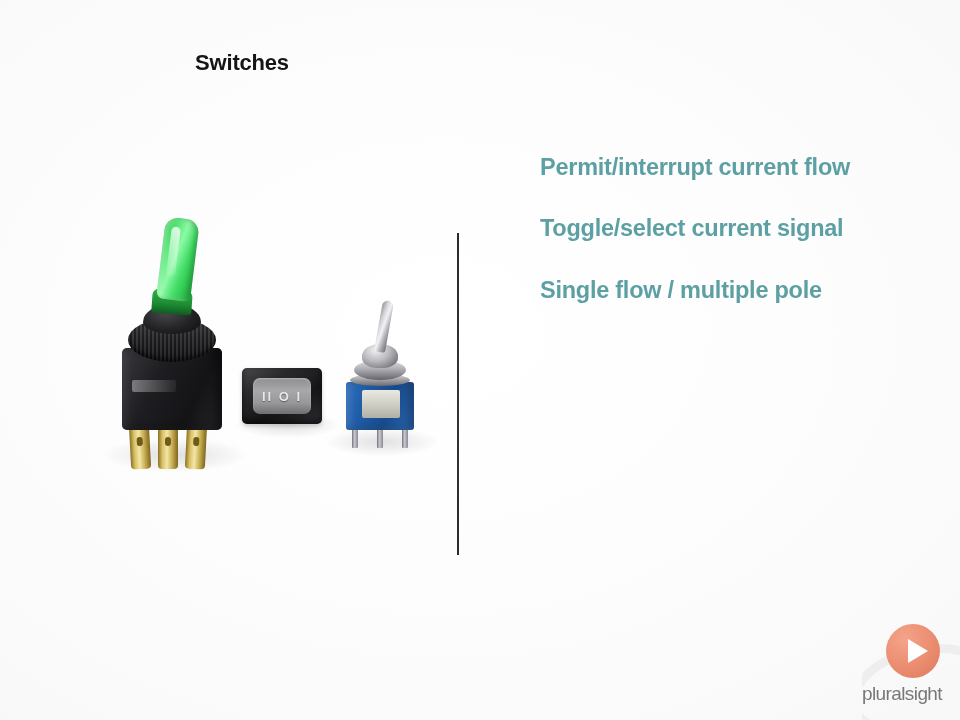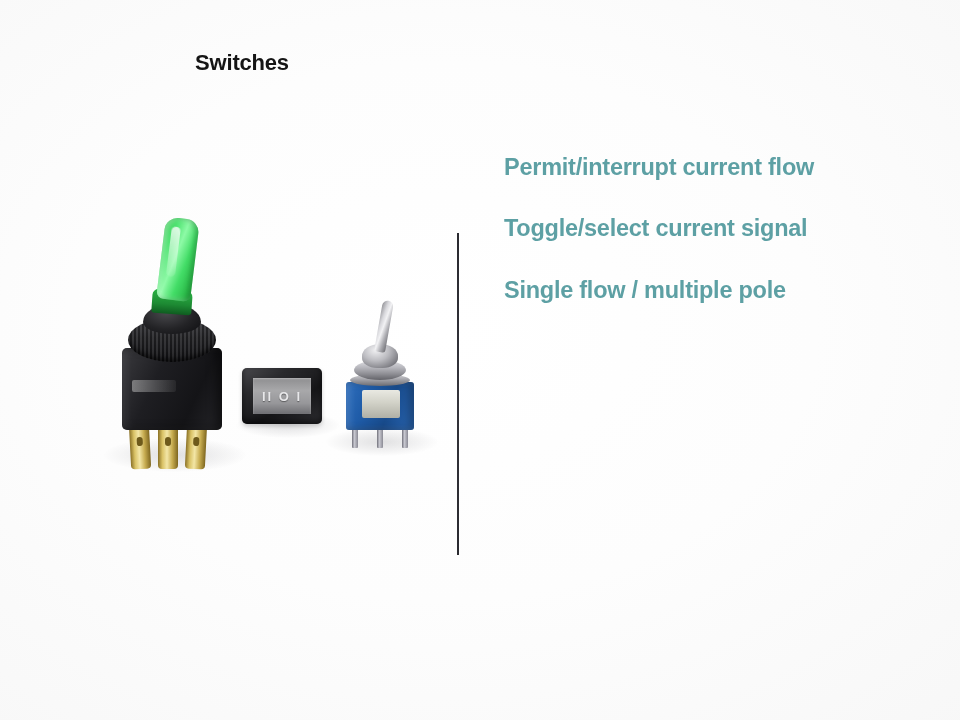--- a/index.html
+++ b/index.html
@@ -58,20 +58,21 @@
     top: 152px;
     width: 430px;
   }
   .bullet-item {
     font-size: 23.5px;
     font-weight: bold;
     color: #5da0a4;
     line-height: 1.33;
     margin-bottom: 30px;
     letter-spacing: -0.25px;
+    margin-left: 36px;
   }
   .bullet-item:last-child { margin-bottom: 0; }
 
   
   #switch-photos {
     position: absolute;
     left: 60px;
     top: 190px;
     width: 380px;
     height: 300px;
@@ -202,21 +203,21 @@
     border-radius: 5px;
     box-shadow: inset 0 -3px 6px rgba(0,0,0,0.6), 0 2px 4px rgba(0,0,0,0.18);
   }
   #sr-face {
     position: absolute;
     left: 11px;
     top: 10px;
     width: 58px;
     height: 36px;
     background: linear-gradient(to bottom, #8e8e90 0%, #a8a8aa 35%, #97979a 70%, #6e6e72 100%);
-    border-radius: 0;
+    border-radius: 7px;
     display: flex;
     align-items: center;
     justify-content: center;
     gap: 5px;
     box-shadow: inset 0 1px 2px rgba(255,255,255,0.35);
   }
   #sr-markings {
     font-size: 13px;
     font-weight: bold;
     color: #e8e8ea;
@@ -403,14 +404,21 @@
   </div>
 
   <div id="divider"></div>
 
   <div id="bullet-list">
     <div class="bullet-item">Permit/interrupt current flow</div>
     <div class="bullet-item">Toggle/select current signal</div>
     <div class="bullet-item">Single flow / multiple pole</div>
   </div>
 
+  <div id="ps-logo">
+    <div id="ps-swoosh"></div>
+    <div id="ps-circle">
+      <div id="ps-play"></div>
+    </div>
+    <div id="ps-wordmark">pluralsight</div>
+  </div>
 
 </div>
 
 </body></html>

